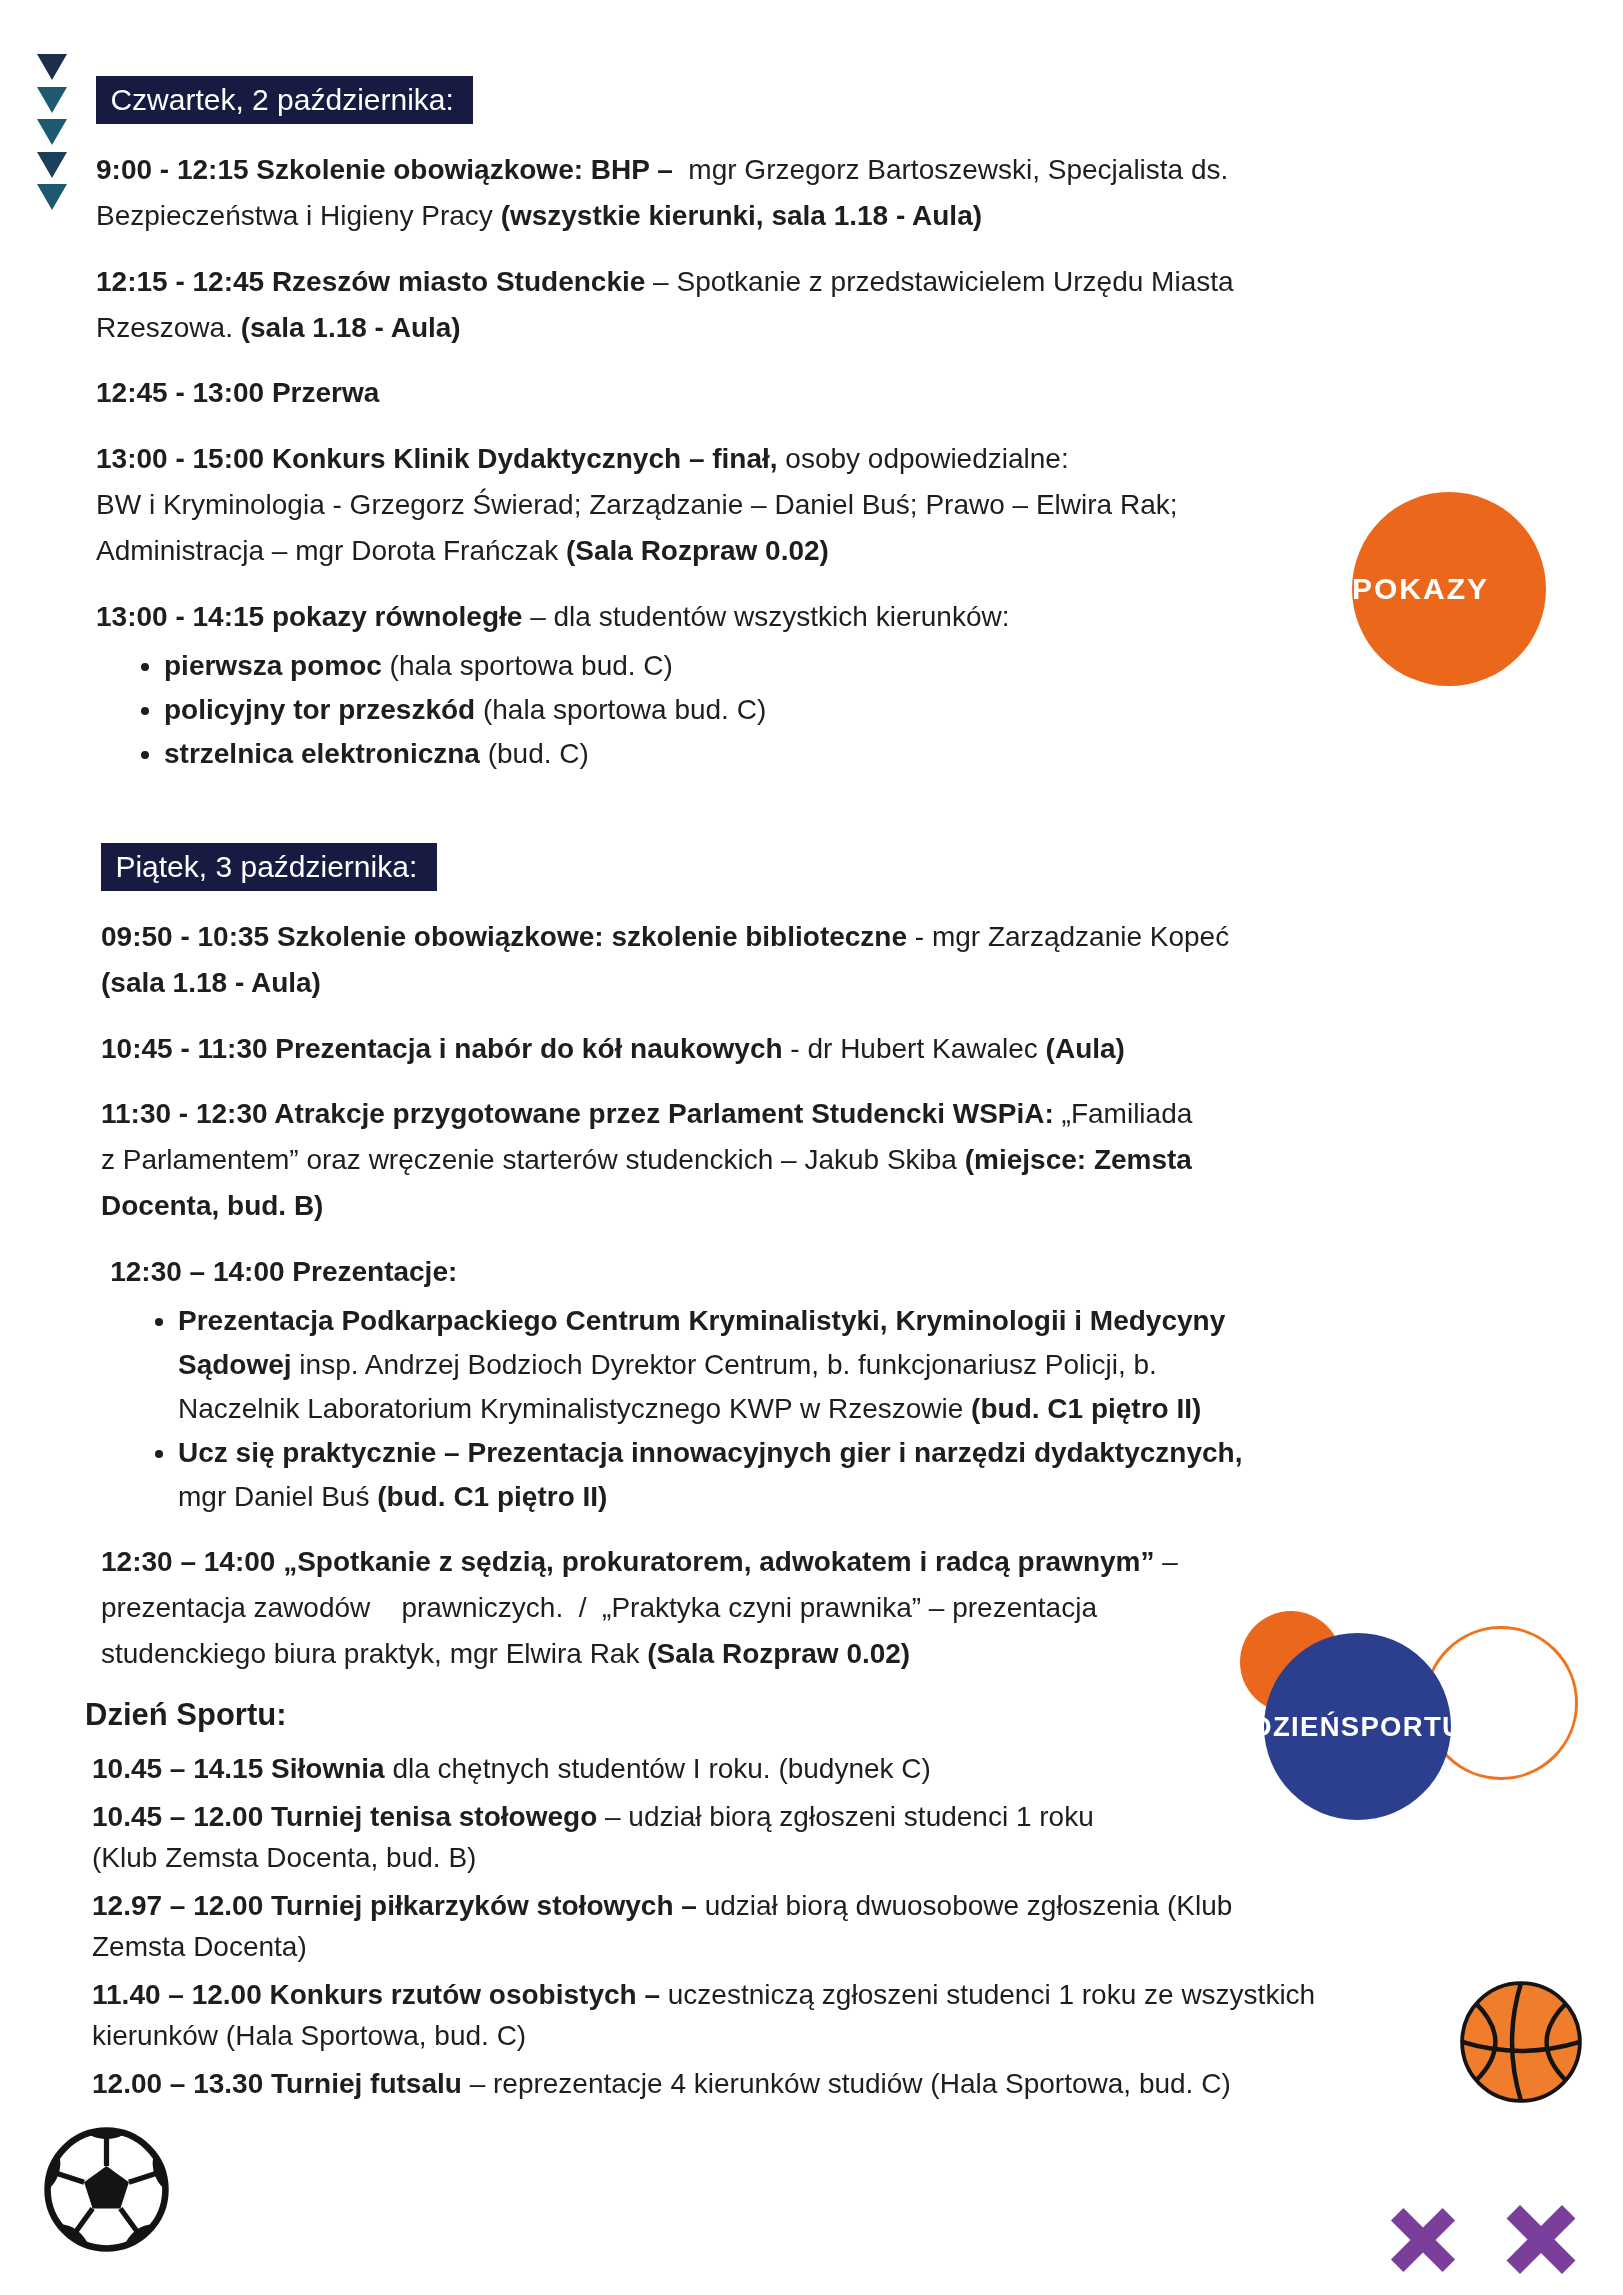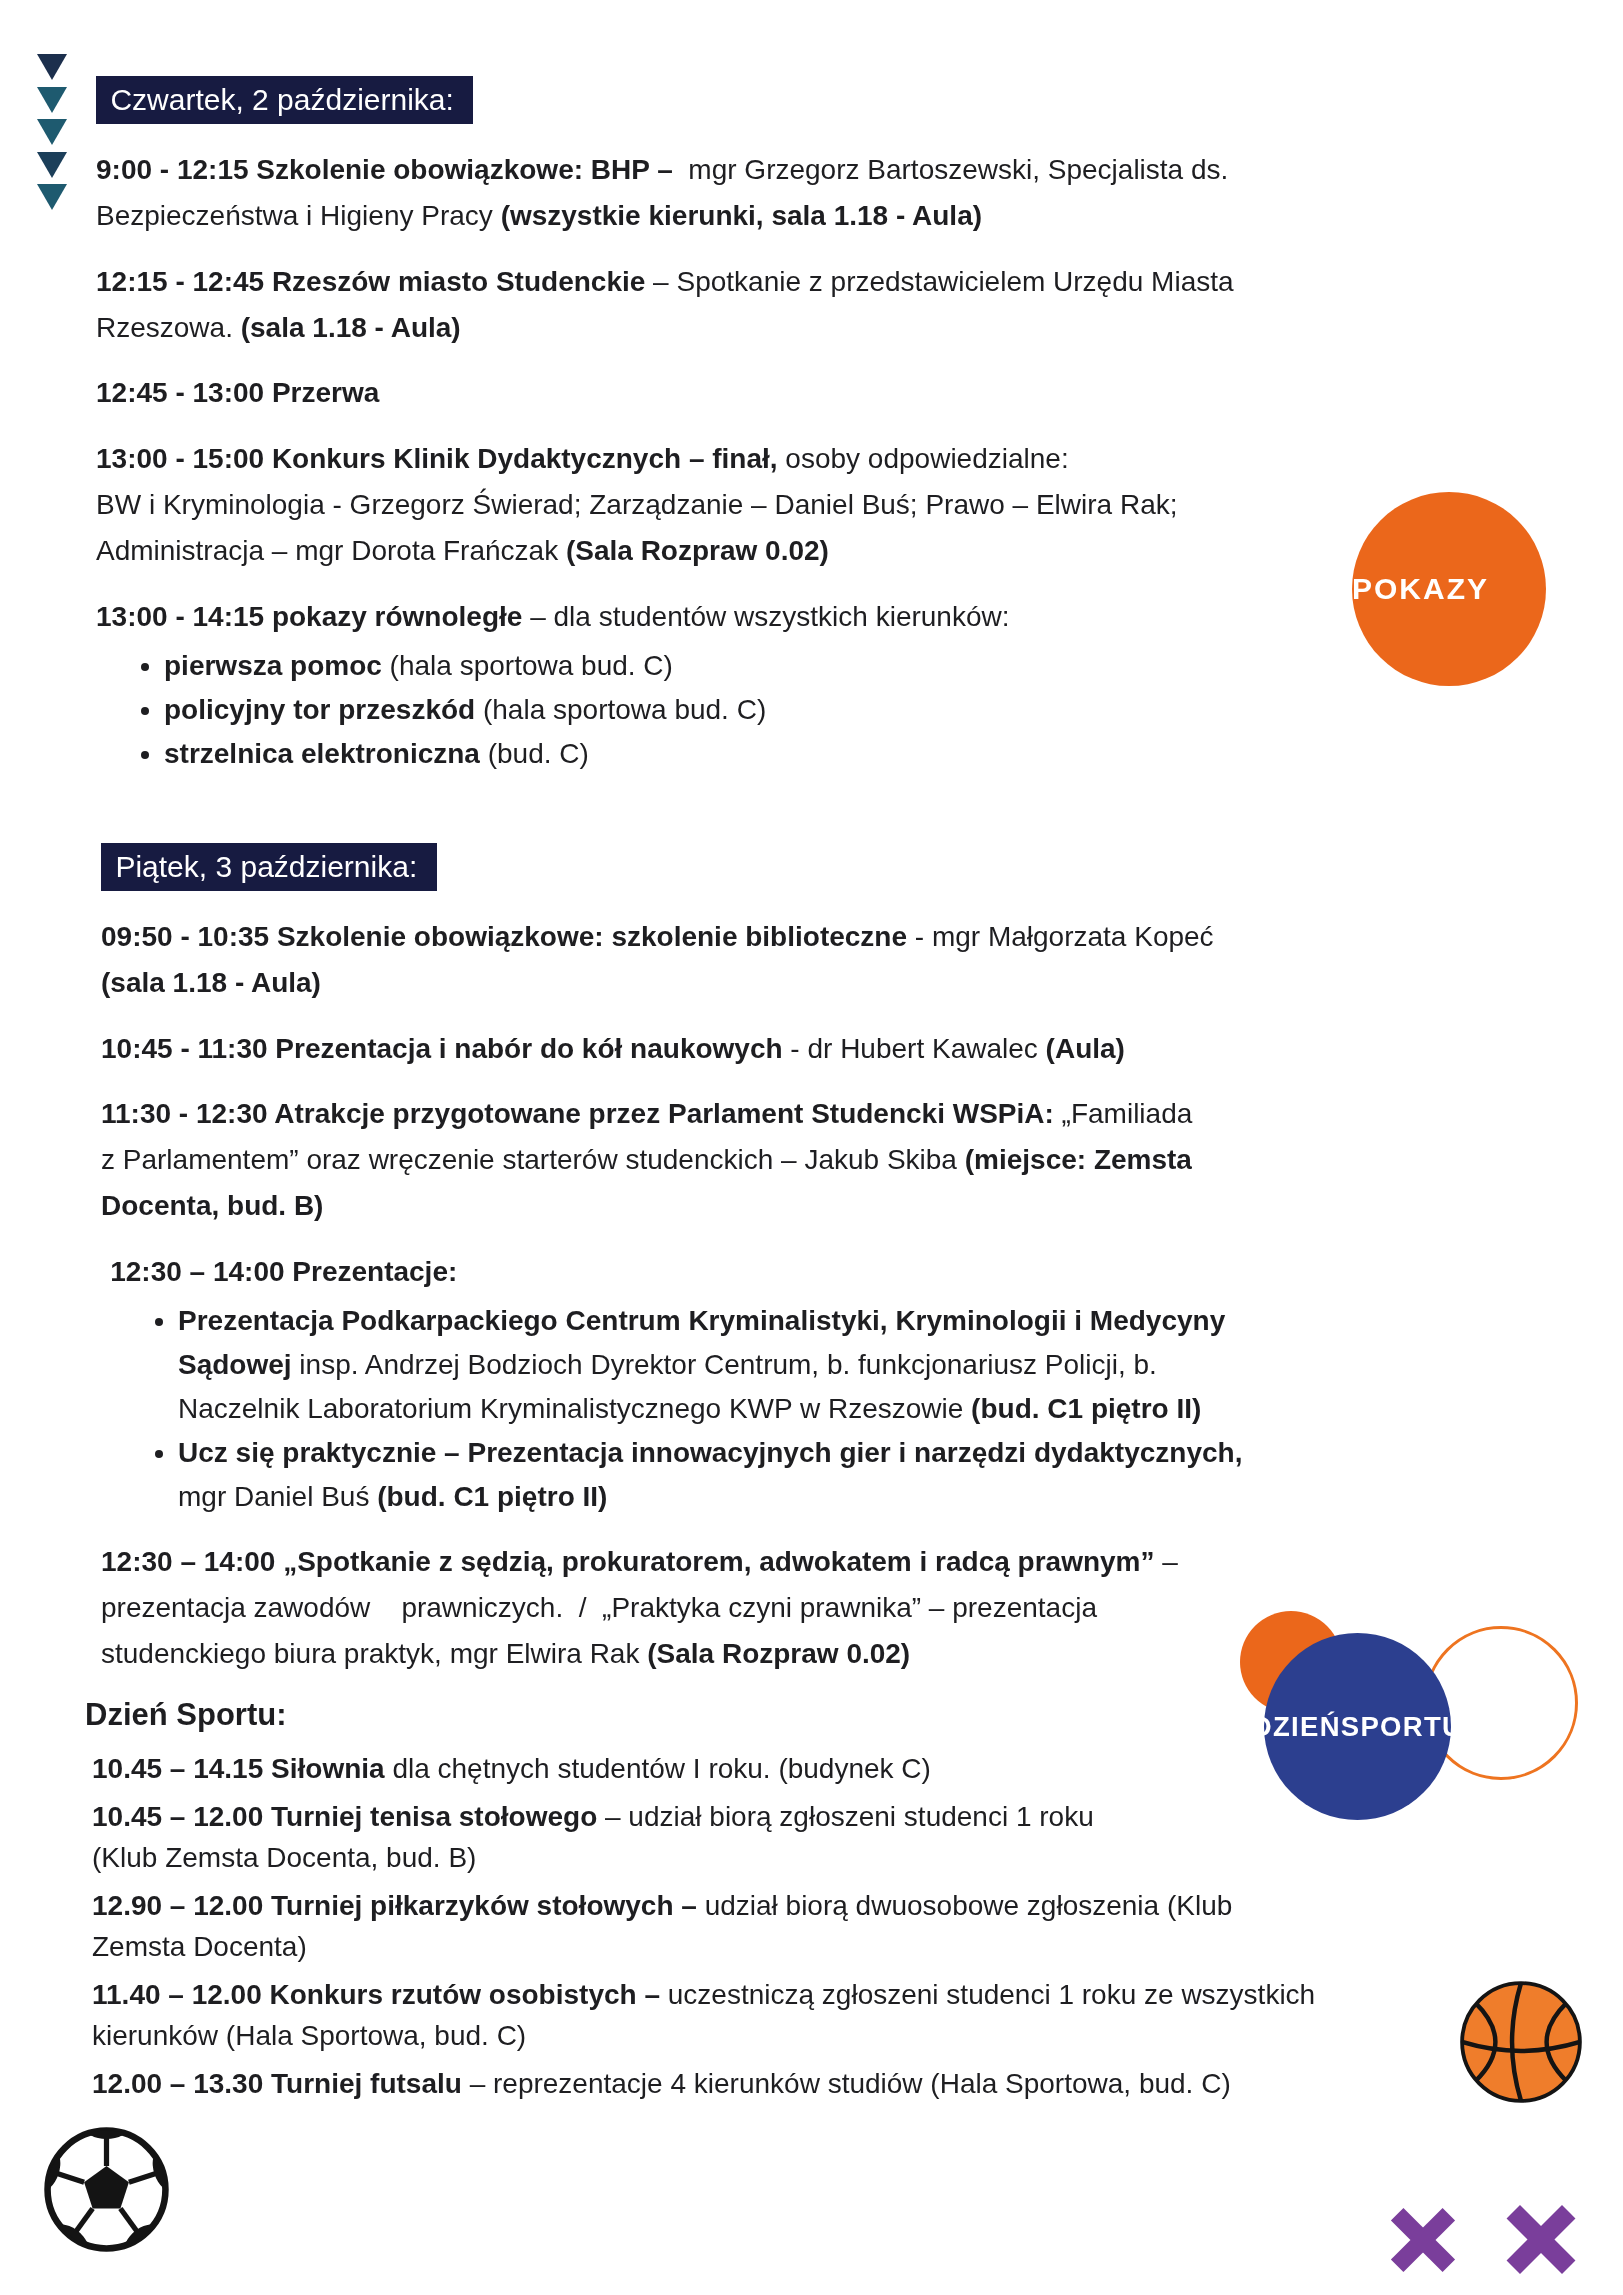--- a/index.html
+++ b/index.html
@@ -92,21 +92,21 @@
 
   <div class="badge-pokazy">
     <span>POKAZY</span>
   </div>
 
   <section class="day day-friday">
     <div class="day-bar">
       <span>Piątek, 3 października:</span>
     </div>
     <div class="events">
-        <div class="event"><span class="b">09:50 - 10:35 Szkolenie obowiązkowe: szkolenie biblioteczne</span><span class="r"> - mgr Małgorzata Kopeć
+        <div class="event"><span class="b">09:50 - 10:35 Szkolenie obowiązkowe: szkolenie biblioteczne</span><span class="r"> - mgr Zarządzanie Kopeć
 </span><span class="b">(sala 1.18 - Aula)</span></div>
         <div class="event"><span class="b">10:45 - 11:30 Prezentacja i nabór do kół naukowych</span><span class="r"> - dr Hubert Kawalec </span><span class="b">(Aula)</span></div>
         <div class="event"><span class="b">11:30 - 12:30 Atrakcje przygotowane przez Parlament Studencki WSPiA:</span><span class="r"> „Familiada
 z Parlamentem” oraz wręczenie starterów studenckich – Jakub Skiba </span><span class="b">(miejsce: Zemsta
 Docenta, bud. B)</span></div>
         <div class="event indent"><span class="b">12:30 – 14:00 Prezentacje:</span></div>
         <ul class="bullets">
           <li><span class="b">Prezentacja Podkarpackiego Centrum Kryminalistyki, Kryminologii i Medycyny
 Sądowej</span><span class="r"> insp. Andrzej Bodzioch Dyrektor Centrum, b. funkcjonariusz Policji, b.
 Naczelnik Laboratorium Kryminalistycznego KWP w Rzeszowie </span><span class="b">(bud. C1 piętro II)</span></li>
@@ -118,21 +118,21 @@
 studenckiego biura praktyk, mgr Elwira Rak </span><span class="b">(Sala Rozpraw 0.02)</span></div>
       </div>
   </section>
 
   <section class="sport">
     <h2 class="sport-title">Dzień Sportu:</h2>
     <div class="sport-items">
         <div class="sport-item"><span class="b">10.45 – 14.15 Siłownia</span><span class="r"> dla chętnych studentów I roku. (budynek C)</span></div>
         <div class="sport-item"><span class="b">10.45 – 12.00 Turniej tenisa stołowego</span><span class="r"> – udział biorą zgłoszeni studenci 1 roku
 (Klub Zemsta Docenta, bud. B)</span></div>
-        <div class="sport-item"><span class="b">12.90 – 12.00 Turniej piłkarzyków stołowych –</span><span class="r"> udział biorą dwuosobowe zgłoszenia (Klub
+        <div class="sport-item"><span class="b">12.97 – 12.00 Turniej piłkarzyków stołowych –</span><span class="r"> udział biorą dwuosobowe zgłoszenia (Klub
 Zemsta Docenta)</span></div>
         <div class="sport-item"><span class="b">11.40 – 12.00 Konkurs rzutów osobistych –</span><span class="r"> uczestniczą zgłoszeni studenci 1 roku ze wszystkich
 kierunków (Hala Sportowa, bud. C)</span></div>
         <div class="sport-item"><span class="b">12.00 – 13.30 Turniej futsalu</span><span class="r"> – reprezentacje 4 kierunków studiów (Hala Sportowa, bud. C)</span></div>
       </div>
   </section>
 
   <div class="badge-dot"></div>
   <div class="badge-outline"></div>
   <div class="badge-navy">

